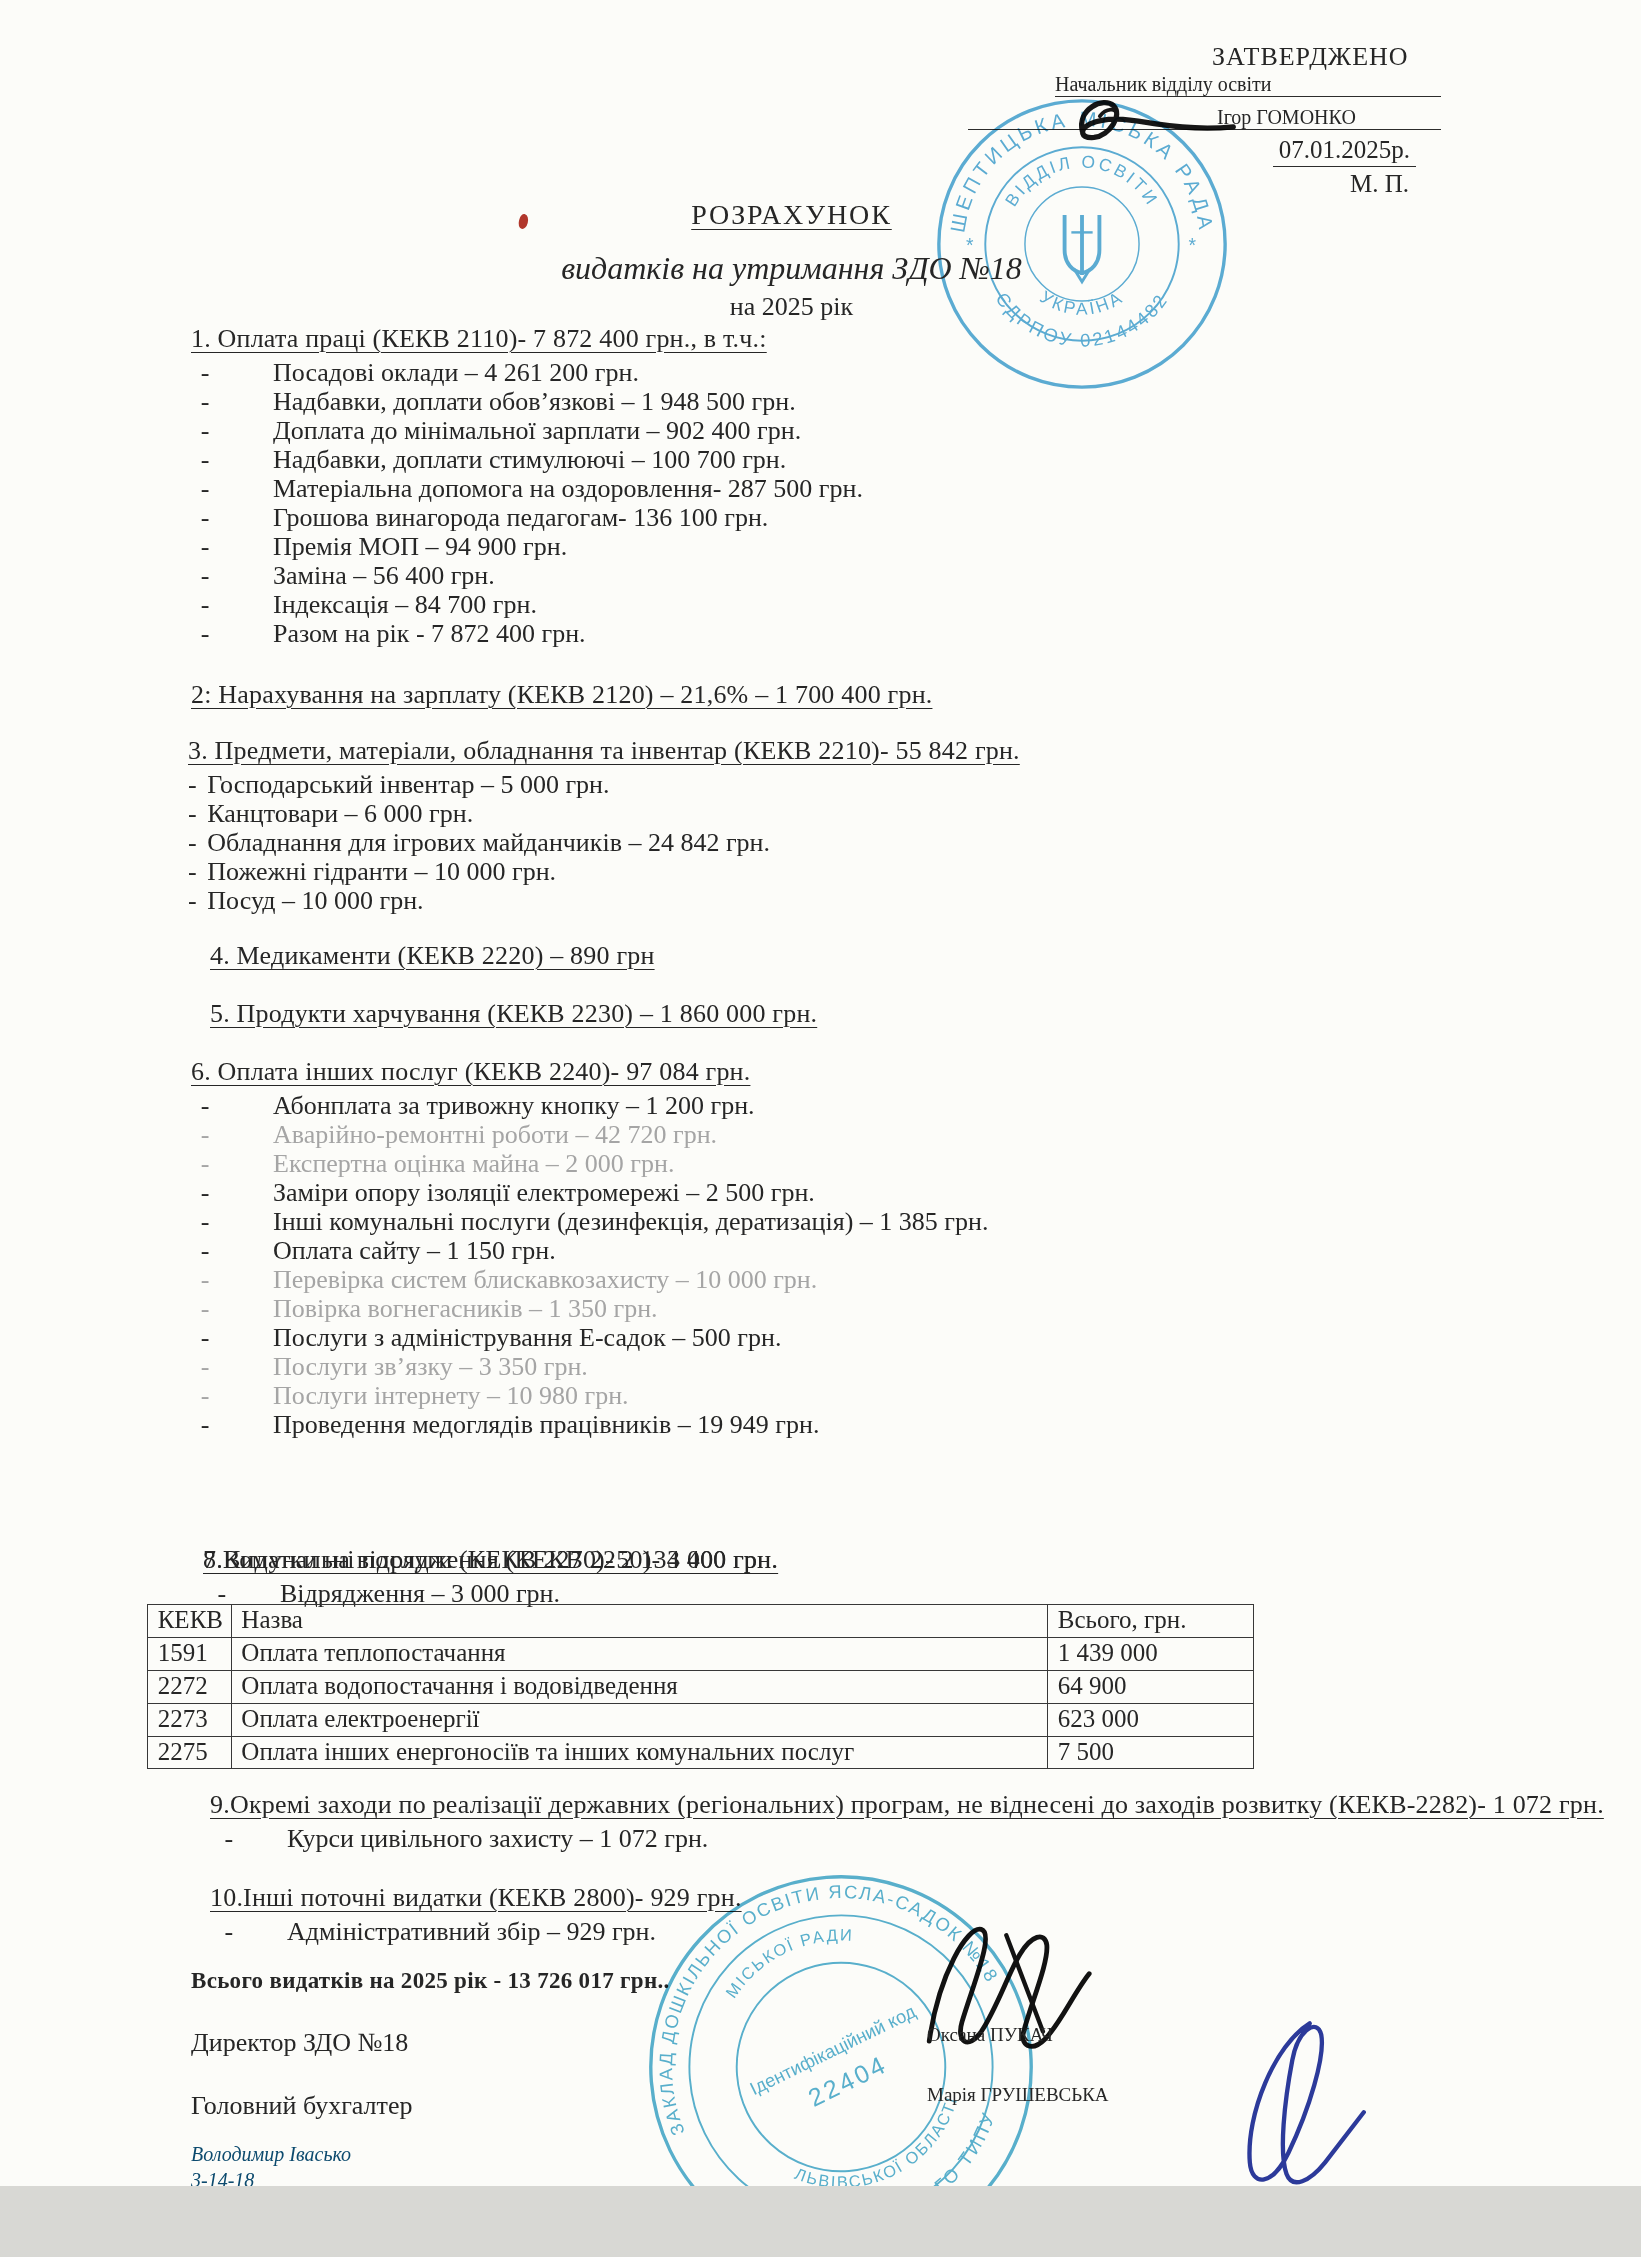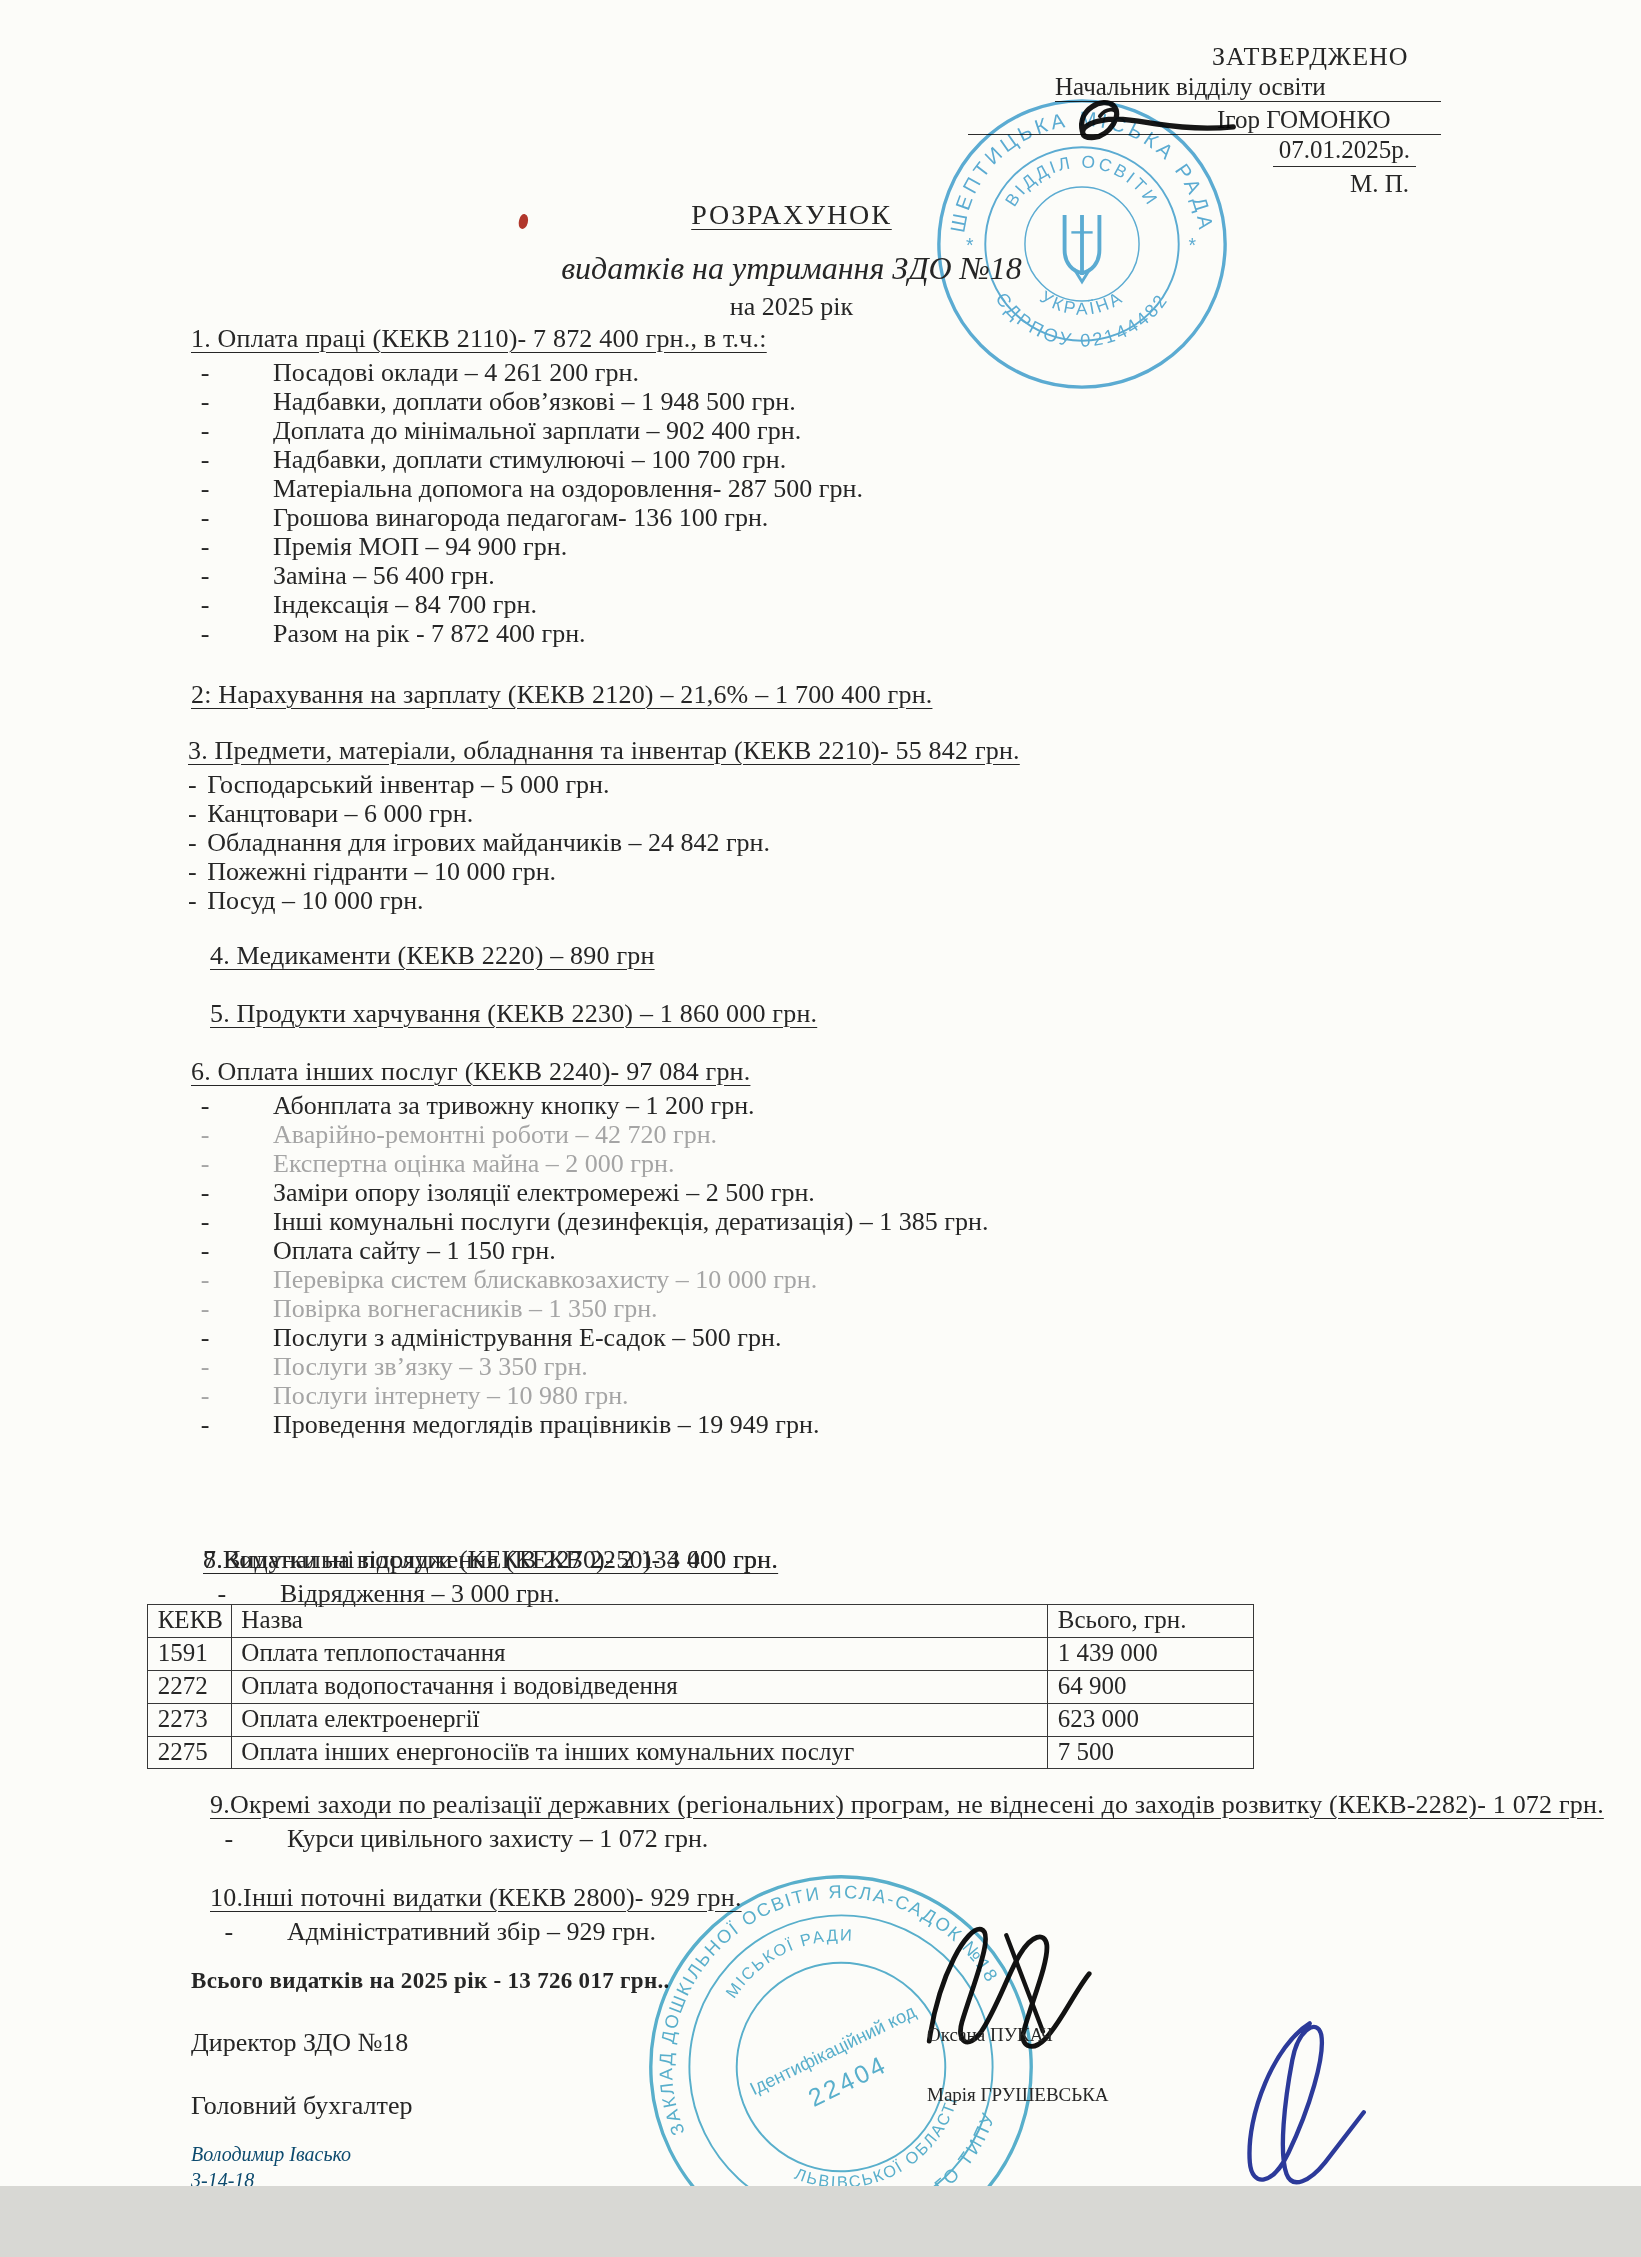--- a/index.html
+++ b/index.html
@@ -1,21 +1,21 @@
 <!DOCTYPE html>
 <html><head>
 <meta charset="utf-8">
 <style>
   html,body{margin:0;padding:0;background:#d8d8d4;}
   .page{position:relative;width:1641px;height:2186px;background:#fcfcf9;overflow:hidden;
         font-family:"Liberation Serif","DejaVu Serif",serif;color:#262626;}
   .abs{position:absolute;}
   
   .approved{font-size:26px;letter-spacing:1px;}
-  .apr-row{border-bottom:1.9px solid #2c2c2c;font-size:25px;white-space:nowrap;}
+  .apr-row{border-bottom:1.9px solid #2c2c2c;font-size:20px;white-space:nowrap;}
   .apr-name{padding-left:249px;}
   .apr-date{font-size:25px;border-bottom:1.9px solid #2c2c2c;padding:0 5.8px 1.9px 5.8px;}
   .mp{font-size:25px;}
   
   .title-box{width:541px;text-align:center;}
   .t1{font-size:28px;letter-spacing:1.9px;text-decoration:underline;text-underline-offset:4.8px;text-decoration-thickness:1.4px;}
   .t2{font-size:32px;margin-top:19px;font-style:italic;}
   .t3{font-size:26px;margin-top:4.8px;}
   .speck{width:8.7px;height:14.5px;background:#b1372c;border-radius:45% 55% 50% 50%;transform:rotate(14deg);}
   

